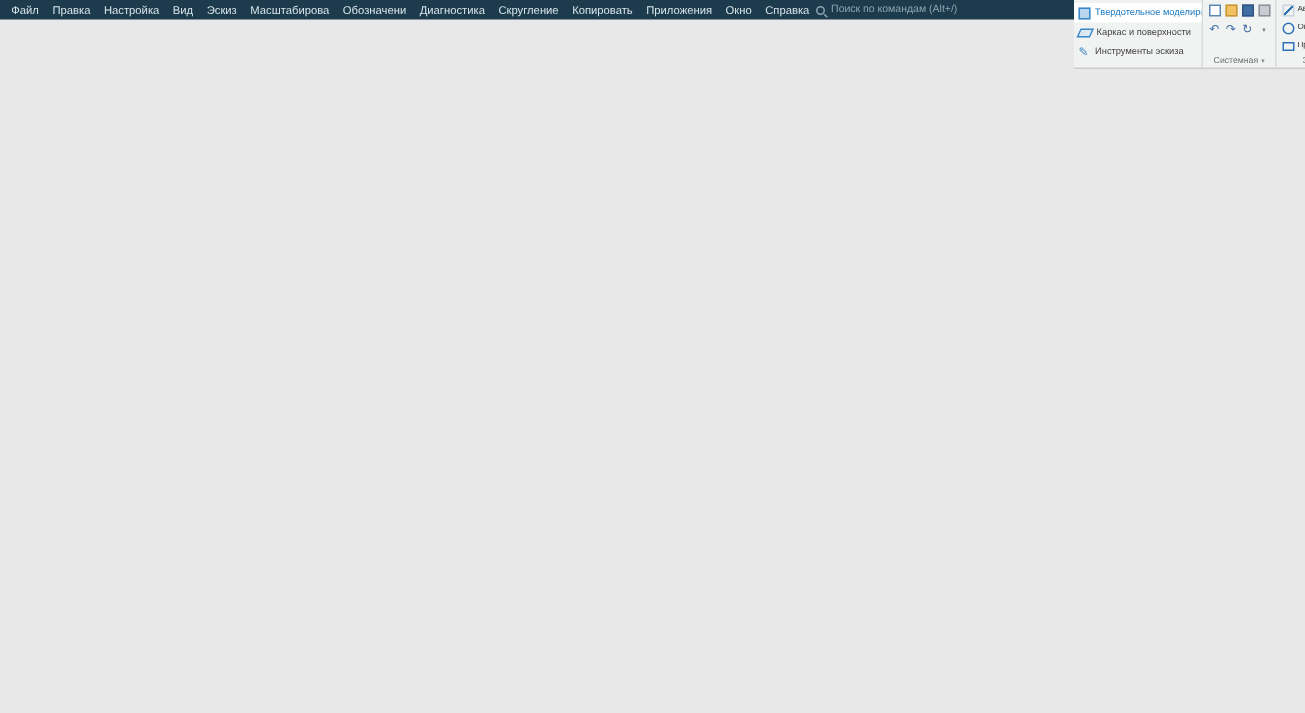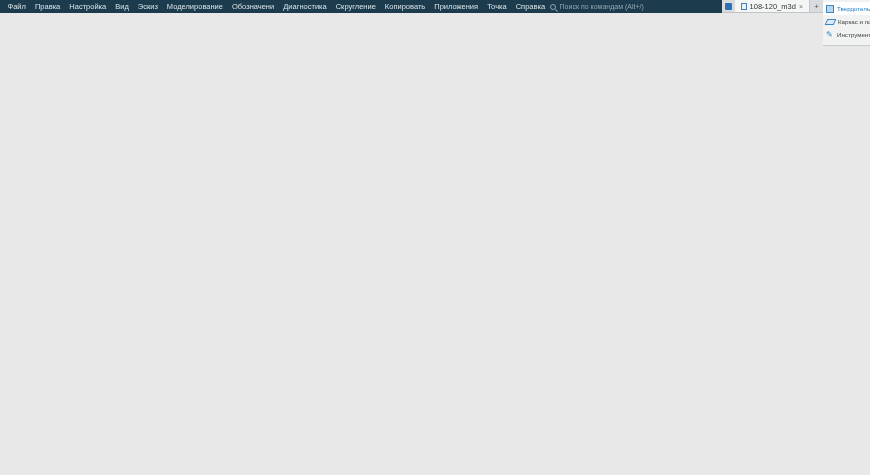--- a/index.html
+++ b/index.html
@@ -162,45 +162,34 @@
 <body>
 
 <div class="app">
 
   <div class="menubar">
     <span class="mitem">Файл</span>
     <span class="mitem">Правка</span>
     <span class="mitem">Настройка</span>
     <span class="mitem">Вид</span>
     <span class="mitem">Эскиз</span>
-    <span class="mitem">Моделирование</span>
+    <span class="mitem">Масштабирова</span>
     <span class="mitem">Обозначени</span>
     <span class="mitem">Диагностика</span>
     <span class="mitem">Скругление</span>
     <span class="mitem">Копировать</span>
     <span class="mitem">Приложения</span>
-    <span class="mitem">Точка</span>
+    <span class="mitem">Окно</span>
     <span class="mitem">Справка</span>
     <div class="msearch">
       <span class="mag"></span>
       <span class="stext">Поиск по командам (Alt+/)</span>
     </div>
   </div>
 
-  <div class="tabbar">
-    <span class="appicon">
-        <i></i>
-      </span>
-    <div class="doc-tab">
-      <span class="doc-ic"></span>
-      <span>108-120_m3d</span>
-      <span class="tab-close g g-close"></span>
-    </div>
-    <span class="tab-add g g-plus"></span>
-  </div>
 
   <div class="ribbon">
     <div class="rib-left">
       <div class="rib-tab active">
         <span class="rt-ic rt-cube"></span>
         <span>Твердотельное моделирование</span>
       </div>
       <div class="rib-tab">
         <span class="rt-ic rt-surf"></span>
         <span>Каркас и поверхности</span>

